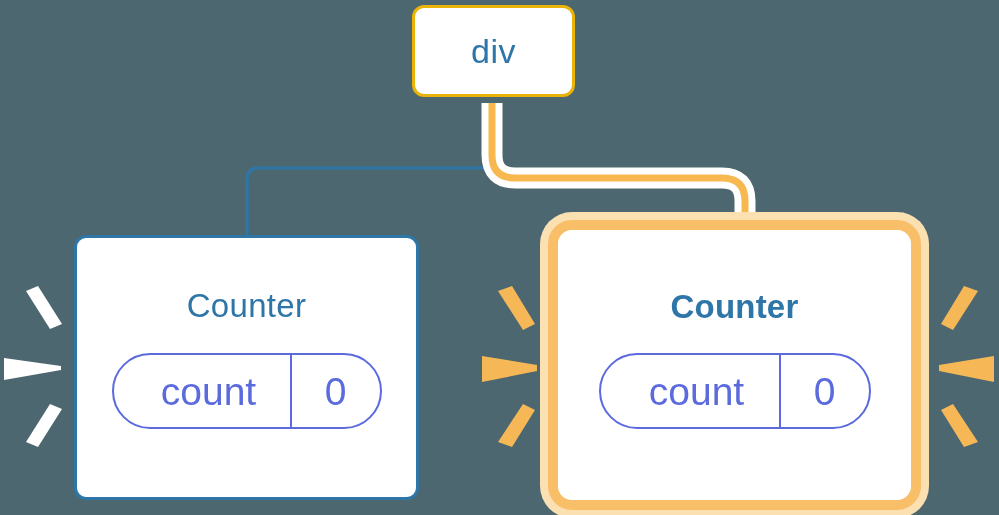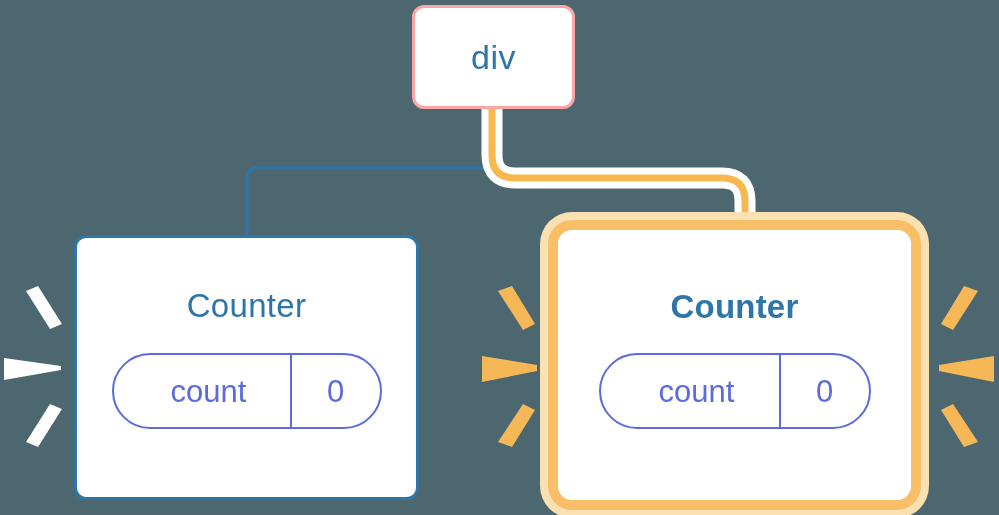--- a/index.html
+++ b/index.html
@@ -28,22 +28,22 @@
     display: flex;
     flex-direction: column;
     align-items: center;
   }
 
   
   #div-node {
     left: 412px;
     top: 5px;
     width: 163px;
-    height: 104px;
-    border: 3px solid #fca5a5;
+    height: 92px;
+    border: 3px solid #eab308;
     border-radius: 12px;
     justify-content: center;
   }
   #div-node .node-title {
     font-size: 34px;
     font-weight: 400;
     color: #2e75a8;
     letter-spacing: 0.5px;
     line-height: 1;
   }
@@ -102,21 +102,21 @@
     height: 76px;
     box-sizing: border-box;
   }
   #counter-left .prop-pill { margin-top: 31px; width: 270px; }
   #counter-right .prop-pill { margin-top: 30px; width: 272px; }
 
   .prop-name, .prop-value {
     display: flex;
     align-items: center;
     justify-content: center;
-    font-size: 31px;
+    font-size: 39px;
     color: #5b6bde;
     font-weight: 400;
     line-height: 1;
   }
   .prop-name {
     flex: 1 1 auto;
     padding-left: 14px;
   }
   .prop-value {
     flex: 0 0 88px;

